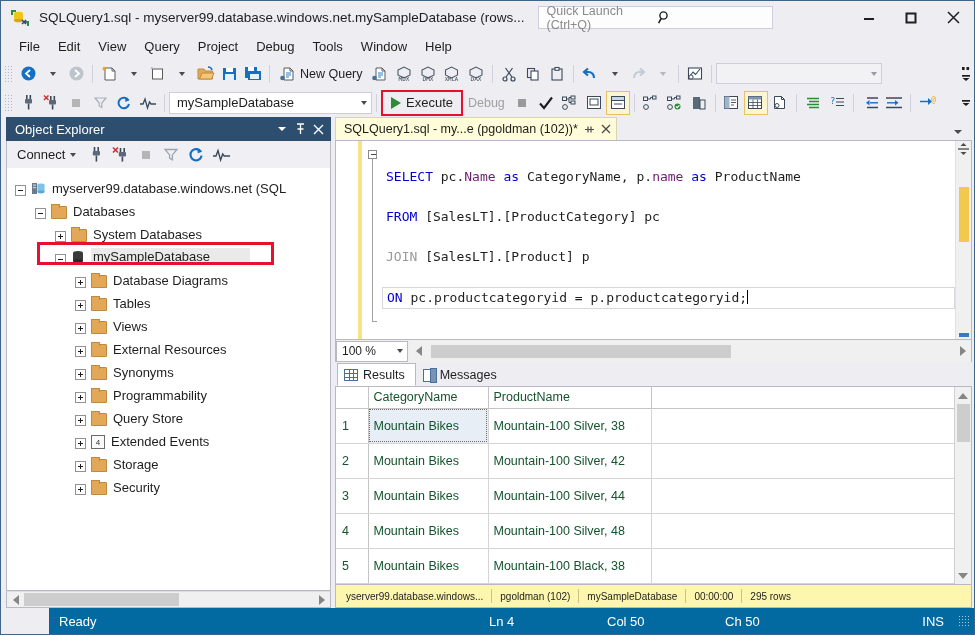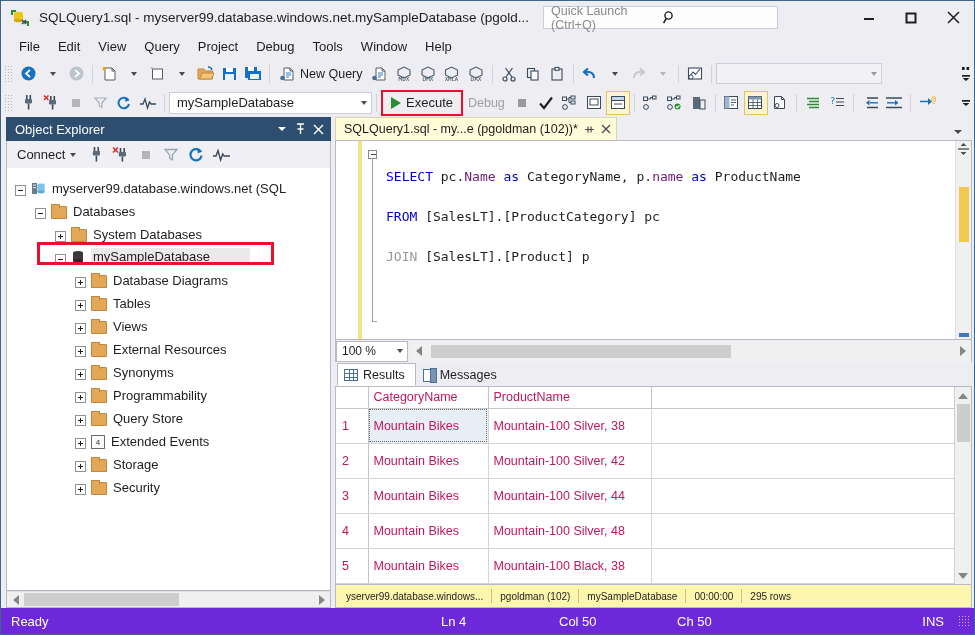--- a/index.html
+++ b/index.html
@@ -459,21 +459,21 @@
     flex: 1 1 auto;
     background: #fff;
     border: 1px solid #b9b9c4;
     display: flex;
     min-height: 0;
     overflow: hidden;
   }
   table.resgrid {
     border-collapse: collapse;
     font-size: 12.5px;
-    color: #be185d;
+    color: #14532d;
     table-layout: fixed;
     flex: 1 1 auto;
   }
   table.resgrid th {
     background: #fff;
     border-right: 1px solid #c4c4c4;
     border-bottom: 1px solid #c4c4c4;
     font-weight: normal;
     text-align: left;
     padding: 2px 5px;
@@ -512,25 +512,26 @@
     font-size: 10px; color: #1e1e1e;
     flex: 0 0 auto;
     padding-left: 2px;
   }
   .rs-cell { padding: 0 8px; }
   .rs-sep { width:1px; height:14px; background:#c9c289; }
 
   
   .statusbar {
     height: 26px;
-    background: #6d28d9;
+    background: #0369a1;
     color: #fff;
     display: flex; align-items: center;
     font-size: 13px;
     flex: 0 0 auto;
+    margin-left: 48px;
   }
   .sb-ready { padding-left: 10px; width: 440px; }
   .sb-cell { width: 118px; }
   .sb-ins { margin-left: auto; padding-right: 14px; }
   .sb-grip {
     width: 12px; height: 12px; margin-right: 4px;
     background-image: radial-gradient(rgba(255,255,255,.65) 40%, transparent 41%);
     background-size: 3px 3px;
   }
   .svgi { display:block; }
@@ -544,21 +545,21 @@
     <div class="app-icon">
       <svg class="svgi" width="22" height="22" viewBox="0 0 22 22">
         <path d="M2 3 h5 v2 h-3 v3 h-2 z" fill="#2d8a35"></path>
         <path d="M15 14 h5 v5 h-2 v-3 h-3 z" fill="#2d8a35"></path>
         <ellipse cx="9.5" cy="6.5" rx="4.5" ry="1.8" fill="#f0c419"></ellipse>
         <rect x="5" y="6.5" width="9" height="7" fill="#f0c419"></rect>
         <ellipse cx="9.5" cy="13.5" rx="4.5" ry="1.8" fill="#d4a80f"></ellipse>
         <path d="M13 13 l4 4 M17 13 l-4 4" stroke="#3a4a5a" stroke-width="1.6" fill="none"></path>
       </svg>
     </div>
-    <div class="title-text">SQLQuery1.sql - myserver99.database.windows.net.mySampleDatabase (pgold...</div>
+    <div class="title-text">SQLQuery1.sql - myserver99.database.windows.net.mySampleDatabase (rows...</div>
 
     <div class="quick-launch">
       <span>Quick Launch (Ctrl+Q)</span>
       <span>
         <svg class="svgi" width="15" height="15" viewBox="0 0 15 15">
           <circle cx="6.5" cy="5.5" r="3.6" fill="none" stroke="#1e1e1e" stroke-width="1.4"></circle>
           <path d="M4.2 8.3 L1.6 13.2" stroke="#1e1e1e" stroke-width="1.6"></path>
         </svg>
       </span>
     </div>
@@ -1172,20 +1173,21 @@
         <div class="fold-col">
           <div class="fold-box"></div>
           <div class="fold-line"></div>
           <div class="fold-elbow"></div>
         </div>
 
         <div class="code">
 <div><span class="k-blue">SELECT </span><span>pc.</span><span class="k-cyan">Name</span><span class="k-blue"> as </span><span>CategoryName, </span><span>p.</span><span class="k-cyan">name</span><span class="k-blue"> as </span><span>ProductName</span></div>
 <div><span class="k-blue">FROM </span><span>[SalesLT].[ProductCategory] pc</span></div>
 <div><span class="k-gray">JOIN </span><span>[SalesLT].[Product] p</span></div>
+<div class="cur-line"><span class="k-blue">ON </span><span>pc.productcategoryid = p.productcategoryid;</span><span class="caret"></span></div>
         </div>
 
         <div class="ed-vscroll">
           <div class="split-grip">
             <svg class="svgi" width="13" height="14" viewBox="0 0 13 14">
               <path d="M6.5 1 L3.5 4 h6 z" fill="#4a4a4a"></path>
               <path d="M1 7 h11" stroke="#4a4a4a" stroke-width="1.3"></path>
               <path d="M6.5 13 L3.5 10 h6 z" fill="#4a4a4a"></path>
             </svg>
           </div>

